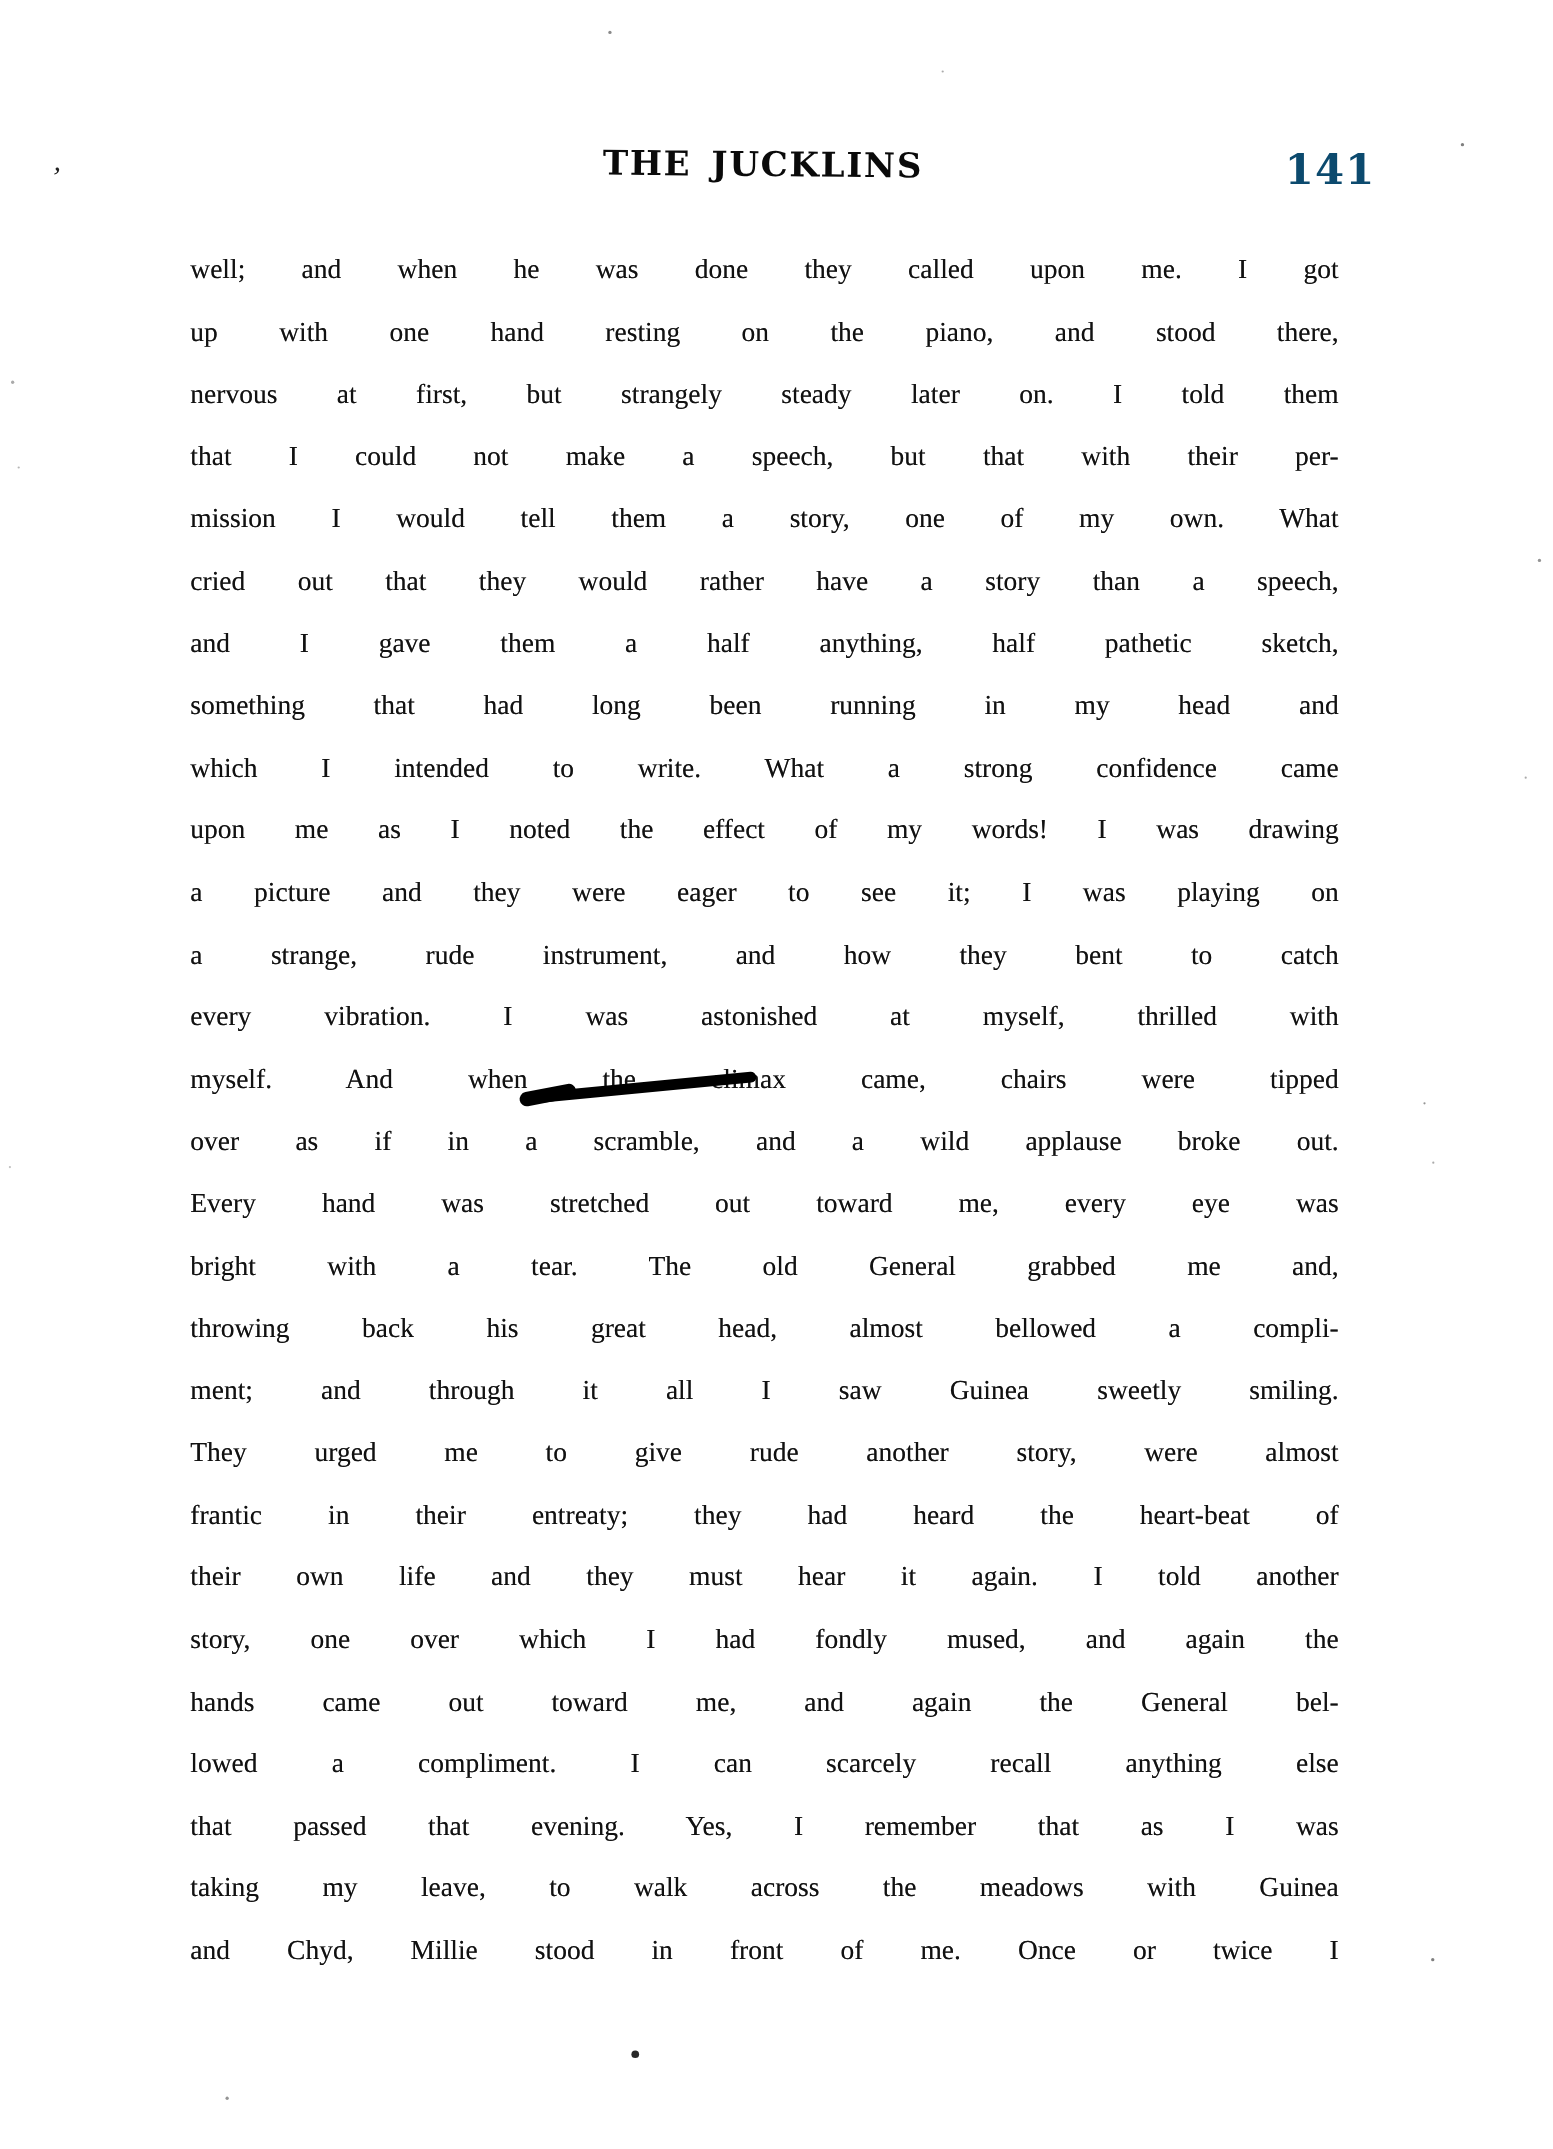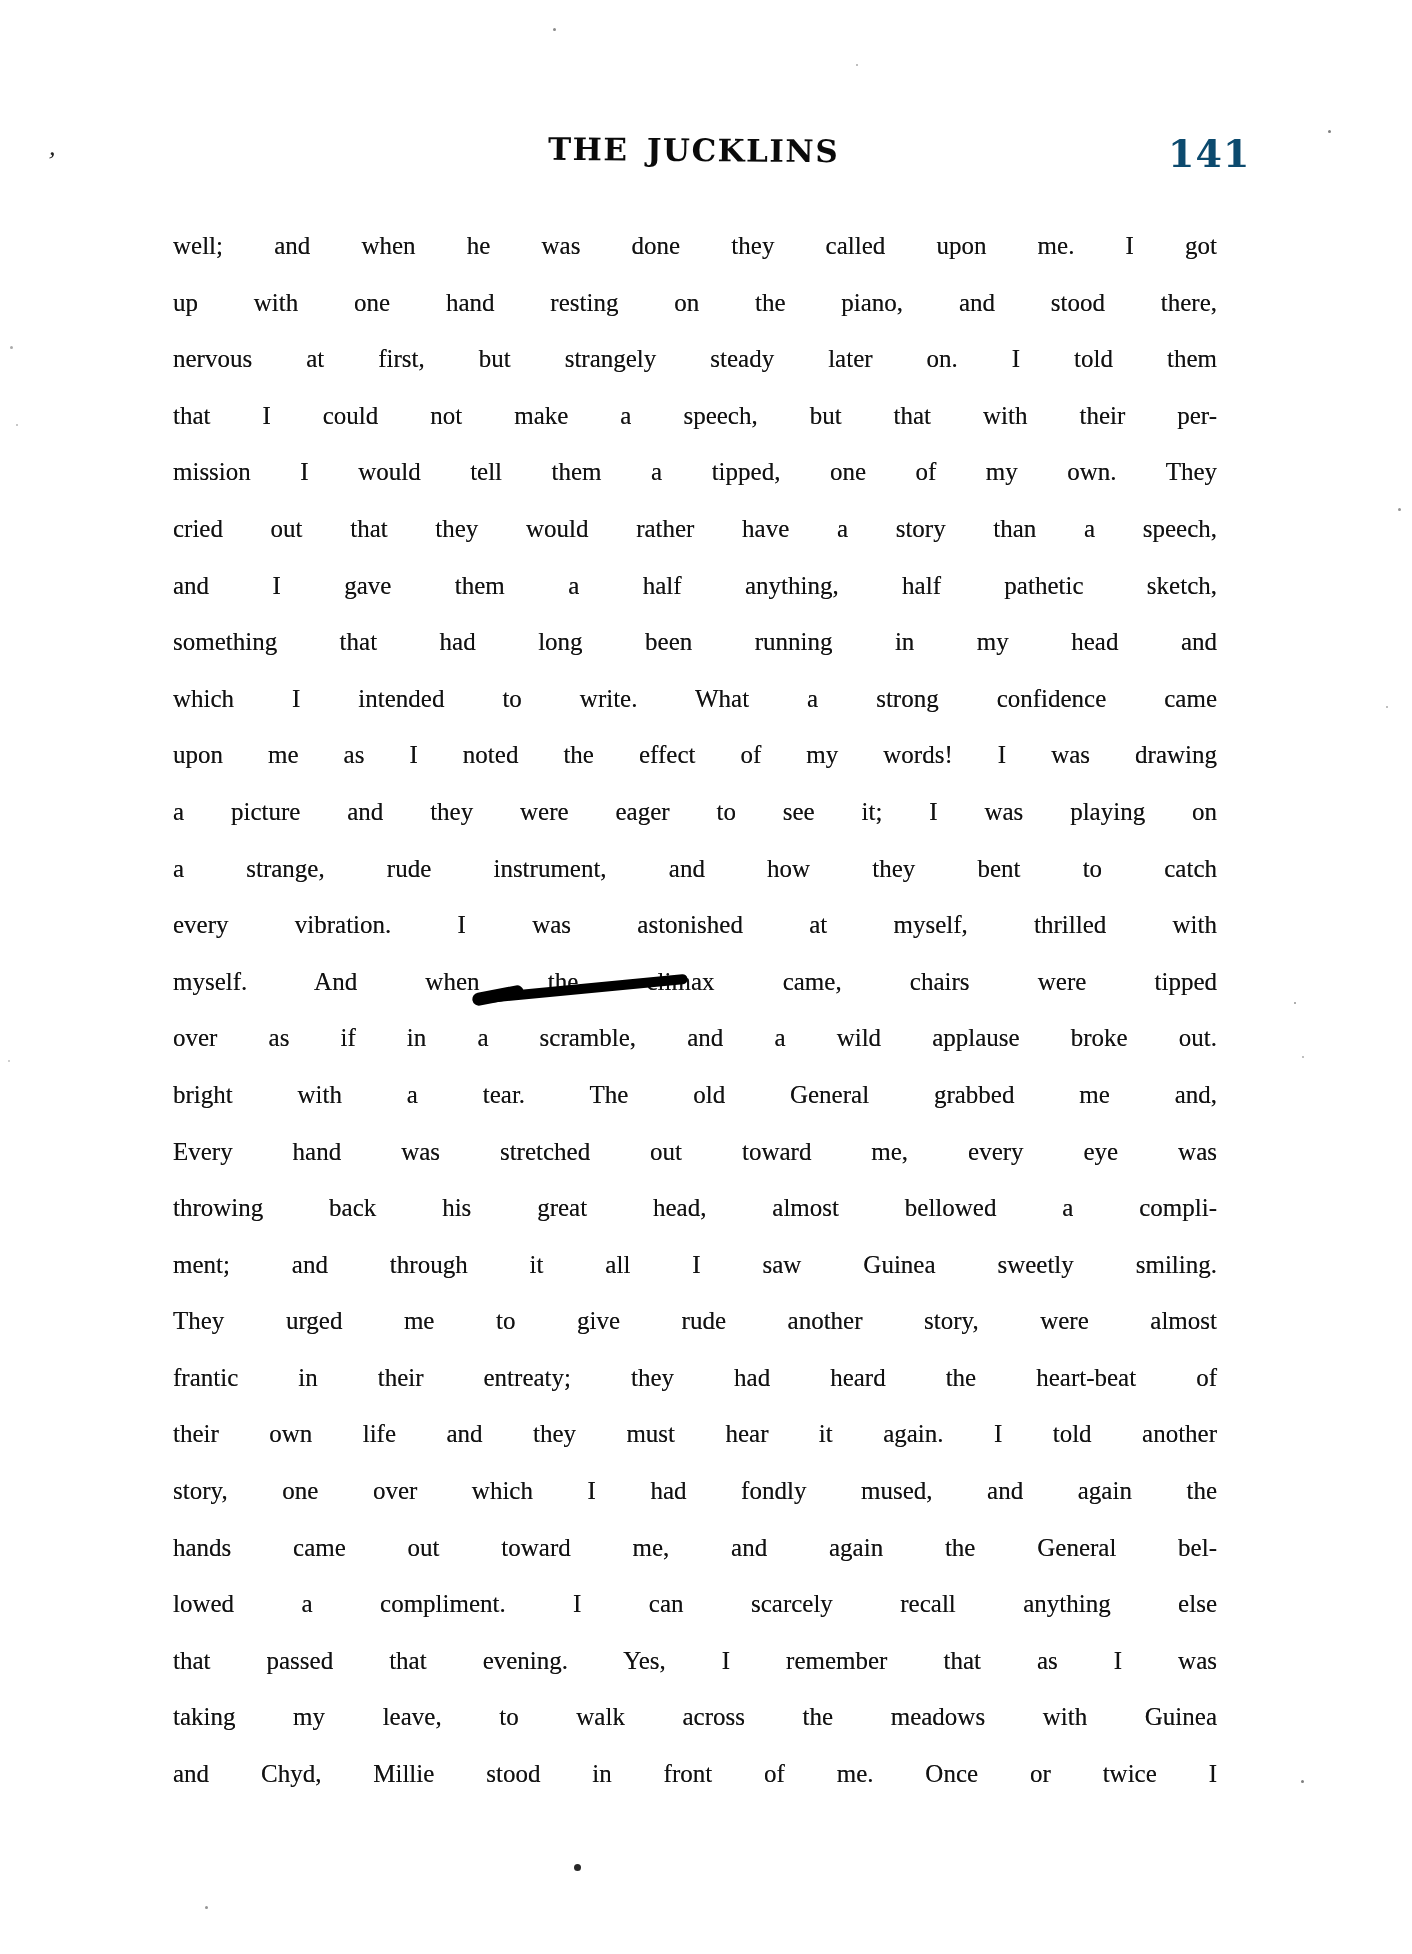--- a/index.html
+++ b/index.html
@@ -94,33 +94,33 @@
 <div class="page">
 
   <div class="header-title">THE JUCKLINS</div>
   <div class="page-number">141</div>
 
   <div class="text-block">
     <div class="line">well; and when he was done they called upon me.  I got</div>
     <div class="line">up with one hand resting on the piano, and stood there,</div>
     <div class="line">nervous at first, but strangely steady later on.  I told them</div>
     <div class="line">that I could not make a speech, but that with their per-</div>
-    <div class="line">mission I would tell them a tipped, one of my own.  They</div>
+    <div class="line">mission I would tell them a story, one of my own.  What</div>
     <div class="line">cried out that they would rather have a story than a speech,</div>
     <div class="line">and I gave them a half anything, half pathetic sketch,</div>
     <div class="line">something that had long been running in my head and</div>
     <div class="line">which I intended to write.  What a strong confidence came</div>
     <div class="line">upon me as I noted the effect of my words!  I was drawing</div>
     <div class="line">a picture and they were eager to see it; I was playing on</div>
     <div class="line">a strange, rude instrument, and how they bent to catch</div>
     <div class="line">every vibration.  I was astonished at myself, thrilled with</div>
     <div class="line"><span>myself.  And when</span><span class="struck"> the cli</span><span>max came, chairs were tipped</span></div>
     <div class="line">over as if in a scramble, and a wild applause broke out.</div>
+    <div class="line">Every hand was stretched out toward me, every eye was</div>
     <div class="line">bright with a tear.  The old General grabbed me and,</div>
-    <div class="line">Every hand was stretched out toward me, every eye was</div>
     <div class="line">throwing back his great head, almost bellowed a compli-</div>
     <div class="line">ment; and through it all I saw Guinea sweetly smiling.</div>
     <div class="line">They urged me to give rude another story, were almost</div>
     <div class="line">frantic in their entreaty; they had heard the heart-beat of</div>
     <div class="line">their own life and they must hear it again.  I told another</div>
     <div class="line">story, one over which I had fondly mused, and again the</div>
     <div class="line">hands came out toward me, and again the General bel-</div>
     <div class="line">lowed a compliment.  I can scarcely recall anything else</div>
     <div class="line">that passed that evening.  Yes, I remember that as I was</div>
     <div class="line">taking my leave, to walk across the meadows with Guinea</div>

